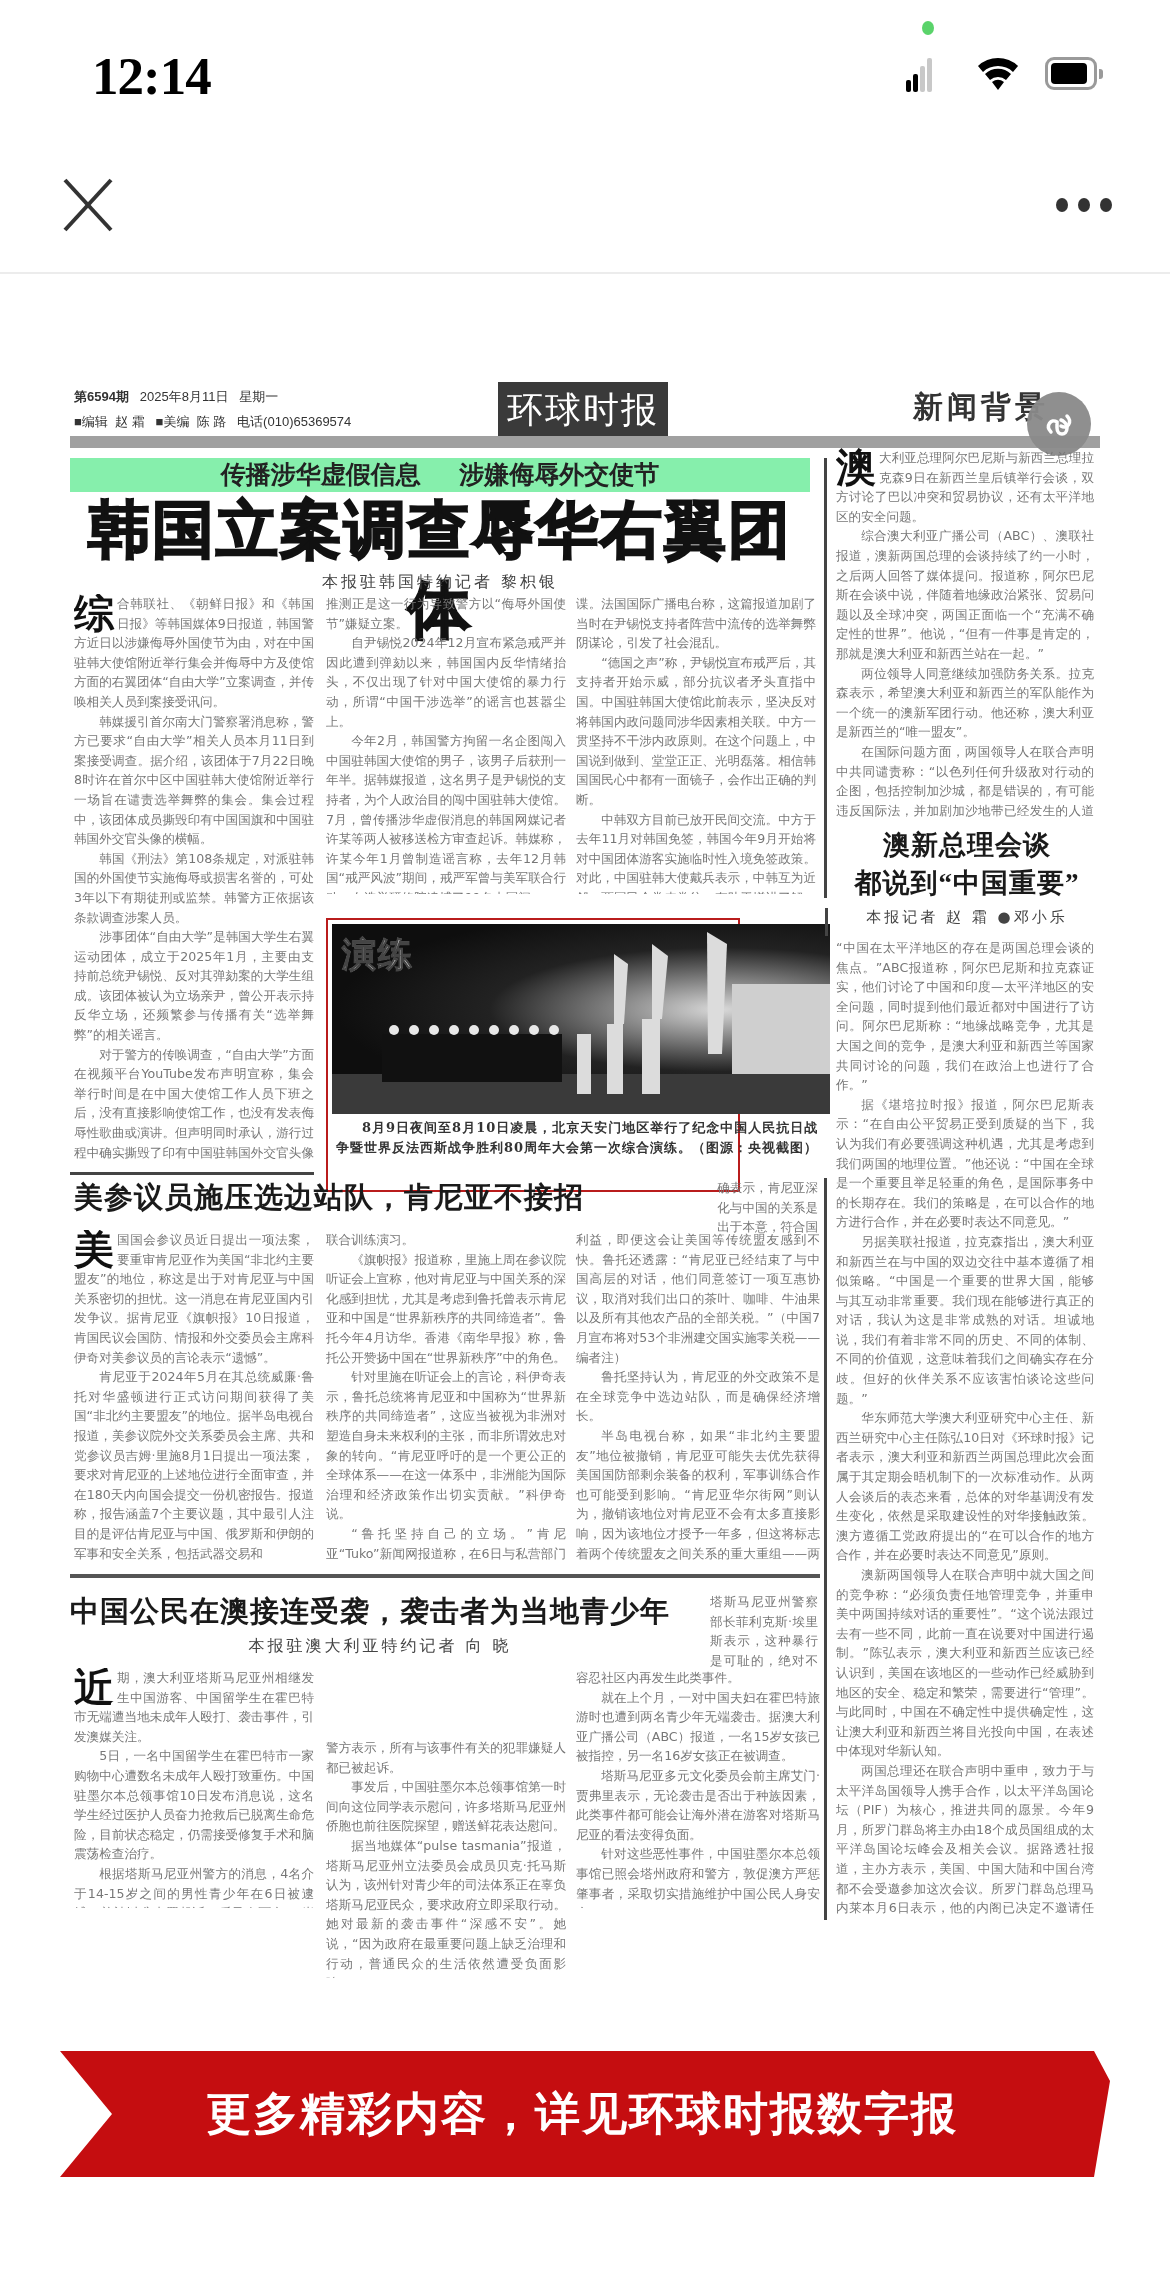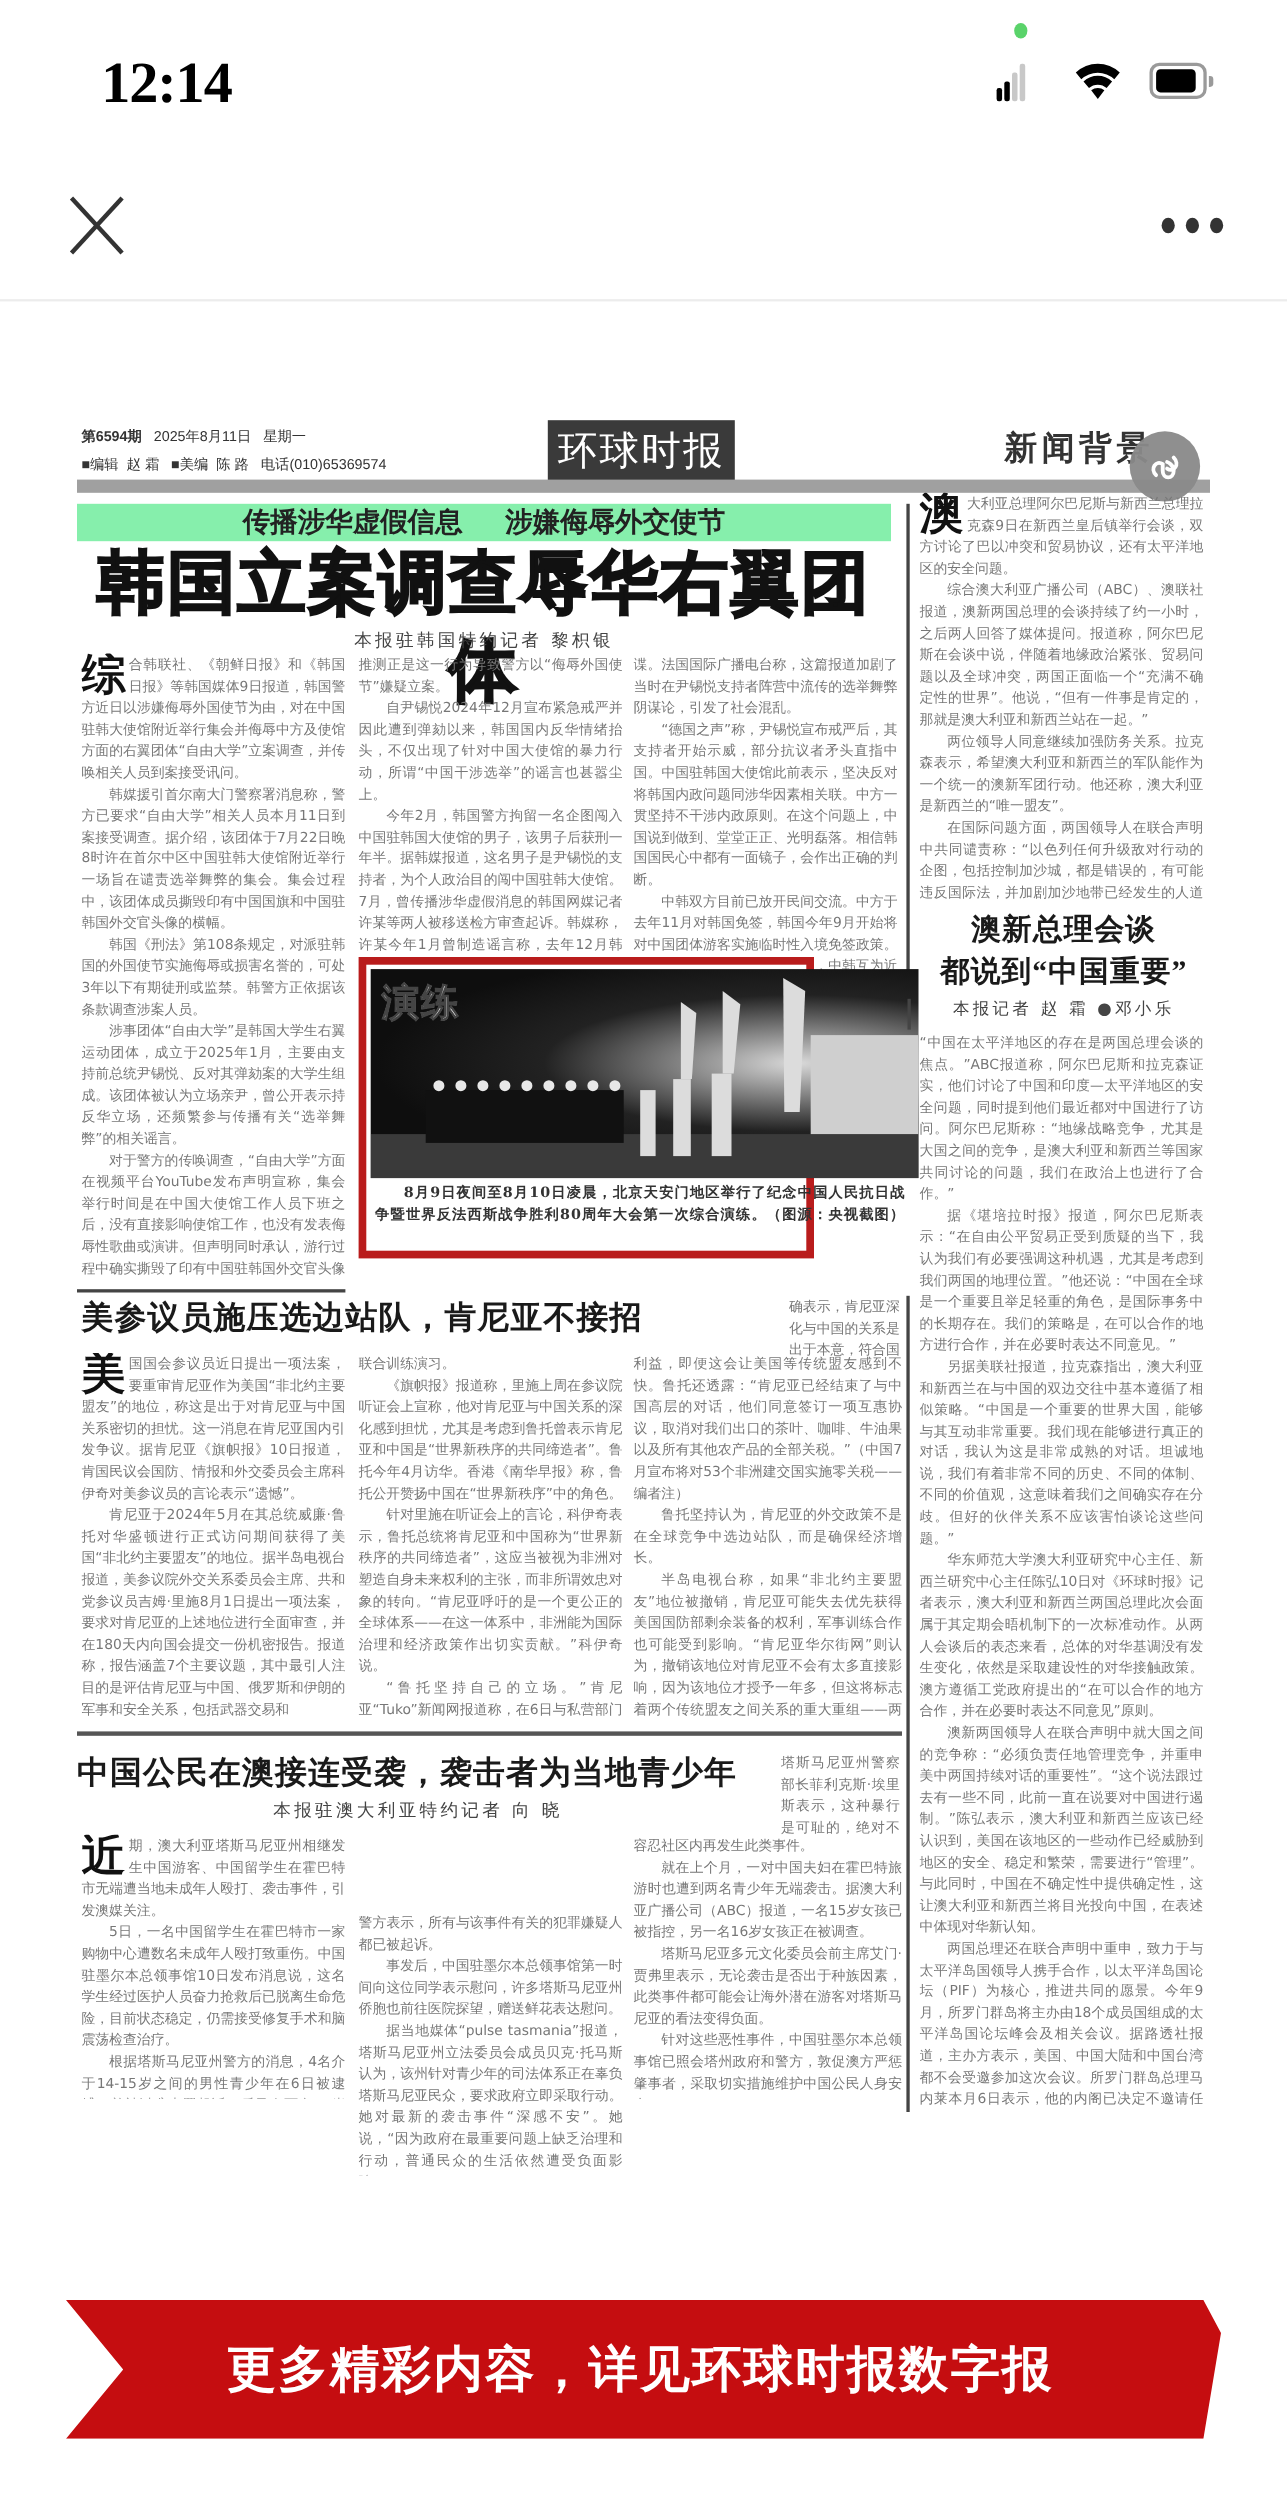--- a/index.html
+++ b/index.html
@@ -37,30 +37,30 @@
   .byline { position: absolute; text-align: center; font-size: 16px; color: #444; letter-spacing: 3px; }
 
   .col-text { position: absolute; font-size: 12.6px; line-height: 19.6px; color: #777; text-align: justify; font-family: "DejaVu Sans", sans-serif; overflow: hidden; }
   .col-text p { text-indent: 2em; }
   .col-text p.first { text-indent: 0; }
   .dropcap { float: left; font-size: 40px; line-height: 38px; font-weight: 900; color: #111; margin-right: 3px; font-family: "DejaVu Sans", sans-serif; }
 
   .vrule { position: absolute; width: 3px; background: #444; }
   .hrule { position: absolute; height: 3px; background: #444; }
 
-  .photo { position: absolute; left: 256px; top: 492px; width: 414px; height: 274px; border: 7px solid #b91c1c; background: #fff; }
+  .photo { position: absolute; left: 256px; top: 540px; width: 414px; height: 274px; border: 2px solid #b91c1c; background: #fff; }
   .photo-img { position: absolute; left: 4px; top: 4px; width: 498px; height: 190px; background: radial-gradient(ellipse at 78% 45%, #d9d9d9 0%, #8a8a8a 18%, #222 42%, #0e0e0e 70%); overflow: hidden; }
   .photo-label { position: absolute; left: 14px; top: 12px; font-size: 34px; font-weight: 900; color: #fff; -webkit-text-stroke: 1px #444; letter-spacing: 2px; font-family: "DejaVu Sans", sans-serif; }
   .photo-caption { position: absolute; left: 8px; top: 198px; width: 494px; font-size: 13px; line-height: 20px; color: #333; font-weight: 700; text-indent: 2em; letter-spacing: 1px; }
 
   .sub-headline { position: absolute; font-size: 28px; font-weight: 900; color: #1a1a1a; letter-spacing: 1px; }
   .sub-headline-sans { font-family: "DejaVu Sans", sans-serif; font-weight: 700; }
 
   
-  .banner { position: absolute; left: 60px; top: 2051px; width: 1050px; height: 148px; cursor: pointer; margin-top: 40px; }
+  .banner { position: absolute; left: 60px; top: 2051px; width: 1050px; height: 148px; cursor: pointer; }
   .banner svg { position: absolute; left: 0; top: 0; }
   .banner-text { position: absolute; left: 0; top: 0; width: 1050px; height: 126px; display: flex; align-items: center; justify-content: center; color: #fff; font-family: "DejaVu Sans", sans-serif; font-weight: 700; font-size: 45px; letter-spacing: 2px; padding-right: 6px; }
 </style>
 </head>
 <body>
 
 <div class="status-bar">
   <div class="status-time">12:14</div>
   <div class="privacy-dot"></div>
   <div class="signal">

